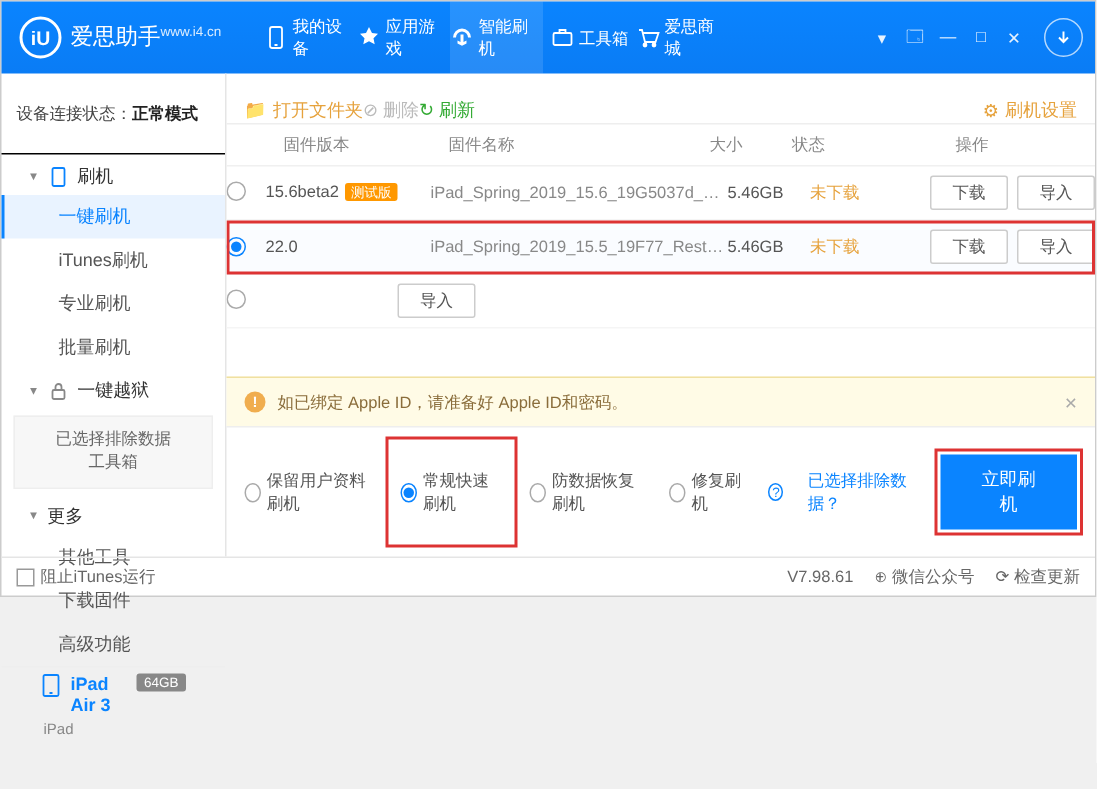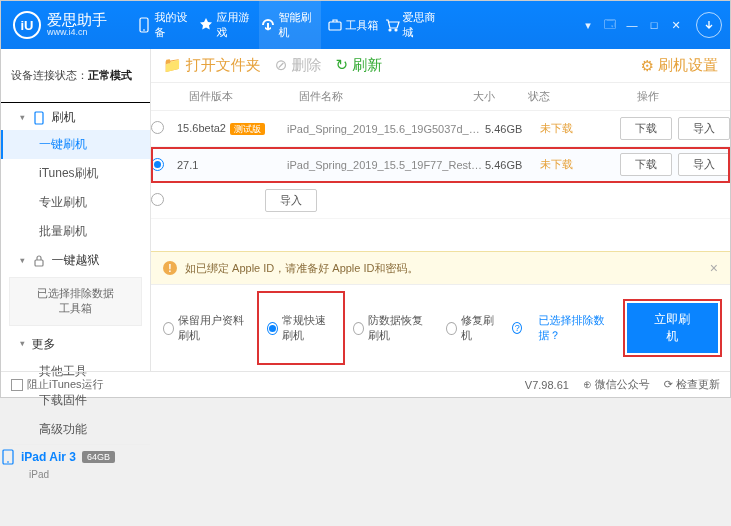--- a/index.html
+++ b/index.html
@@ -1,20 +1,20 @@
 <!DOCTYPE html>
 <html><head>
 <meta charset="utf-8">
 <style>
 *{margin:0;padding:0;box-sizing:border-box;font-family:"Microsoft YaHei","PingFang SC",sans-serif;-webkit-font-smoothing:antialiased}
 body{background:#f0f0f0;width:731px;height:526px;overflow:hidden}
 .app{width:731px;height:398px;background:#fff;border:1px solid #ccc;display:flex;flex-direction:column}
 .titlebar{height:48px;background:linear-gradient(#0a84ff,#0a7cf5);display:flex;align-items:center;color:#fff;padding:0 8px}
 .logo{width:28px;height:28px;border:2px solid #fff;border-radius:50%;display:flex;align-items:center;justify-content:center;font-weight:bold;font-size:13px;margin-right:6px;margin-left:4px}
-.brand{display:flex;flex-direction:column;line-height:1.1}
+.brand{display:flex;flex-direction:row;line-height:1.1}
 .brand-cn{font-size:15px;font-weight:500}
 .brand-url{font-size:9px;opacity:.85}
 .navtabs{display:flex;margin-left:28px;height:100%}
 .navtab{width:62px;display:flex;flex-direction:row;align-items:center;justify-content:center;font-size:11px;cursor:pointer;position:relative;gap:2px}
 .navtab .ico{width:18px;height:18px;display:flex;align-items:center;justify-content:center}
 .navtab.active{background:rgba(255,255,255,.12)}
 .winctrl{margin-left:auto;display:flex;align-items:center;gap:2px}
 .winbtn{width:20px;height:18px;display:flex;align-items:center;justify-content:center;font-size:11px;cursor:pointer;opacity:.9}
 .circbtn{width:26px;height:26px;border:1.5px solid rgba(255,255,255,.7);border-radius:50%;display:flex;align-items:center;justify-content:center;margin-left:8px;cursor:pointer}
 .body{flex:1;display:flex;min-height:0}
@@ -22,26 +22,26 @@
 .conn{padding:19px 10px;border-bottom:1px solid #000000;font-size:11px}
 .conn b{color:#222}
 .group{padding:6px 10px 4px 20px;color:#333;font-size:12px;display:flex;align-items:center;gap:6px}
 .group::before{content:"▸";font-size:9px;color:#888;transform:rotate(90deg);display:inline-block}
 .gicon{width:14px;height:14px;display:inline-flex;align-items:center;justify-content:center}
 .sitem{padding:6px 10px 6px 38px;cursor:pointer;color:#555}
 .sitem.active{background:#e9f3ff;color:#0a84ff;border-left:2px solid #0a84ff;padding-left:36px}
 .notice{margin:4px 8px;background:#f7f7f7;border:1px solid #eee;padding:8px 6px;font-size:11px;color:#666;text-align:center;line-height:1.4}
 .devbox{border-top:1px solid #eee;margin-top:auto}
 .devhdr{display:flex;align-items:center;padding:6px 10px;gap:6px;font-size:11px;color:#666}
-.devinfo{padding:4px 0 6px;display:flex;align-items:center;gap:6px}
+.devinfo{padding:4px 26px 6px;display:flex;align-items:flex-start;gap:6px}
 .devname{color:#0a84ff;font-weight:600;font-size:12px}
 .badge{background:#888;color:#fff;font-size:9px;padding:1px 5px;border-radius:2px}
 .devtype{font-size:10px;color:#888;padding-left:28px;margin-top:-2px;padding-bottom:6px}
 .main{flex:1;display:flex;flex-direction:column;min-width:0}
-.toolbar{height:34px;border-bottom:1px solid #eee;display:flex;align-items:center;padding:0 12px;font-size:15px;color:#666;gap:14px}
+.toolbar{height:34px;border-bottom:1px solid #eee;display:flex;align-items:flex-end;padding:0 12px;font-size:12px;color:#666;}
 .toolbar .t-open{color:#e6a23c}
 .toolbar .t-right{margin-left:auto;color:#e6a23c;display:flex;align-items:center;gap:4px}
 .tbl{flex:1;overflow:auto}
 .thead{display:flex;align-items:center;height:28px;font-size:11px;color:#888;padding:0 12px;border-bottom:1px solid #f0f0f0}
 .c-radio{width:26px}
 .c-ver{width:110px}
 .c-name{flex:1;min-width:0}
 .c-size{width:55px;text-align:left}
 .c-stat{width:50px}
 .c-ops{width:140px;display:flex;gap:6px;justify-content:flex-end}
@@ -214,21 +214,21 @@
           <div class="c-size">5.46GB</div>
           <div class="c-stat stat-need">未下载</div>
           <div class="c-ops">
               <button class="sbtn">下载</button>
               <button class="sbtn">导入</button>
             </div>
         </div>
 
         <div class="trow selected">
           <div class="c-radio"><span class="radio on"></span></div>
-          <div class="c-ver"><span>27.1</span></div>
+          <div class="c-ver"><span>22.0</span></div>
           <div class="c-name fname">iPad_Spring_2019_15.5_19F77_Restore.ipsw</div>
           <div class="c-size">5.46GB</div>
           <div class="c-stat stat-need">未下载</div>
           <div class="c-ops">
               <button class="sbtn">下载</button>
               <button class="sbtn">导入</button>
             </div>
         </div>
 
         <div class="trow">

